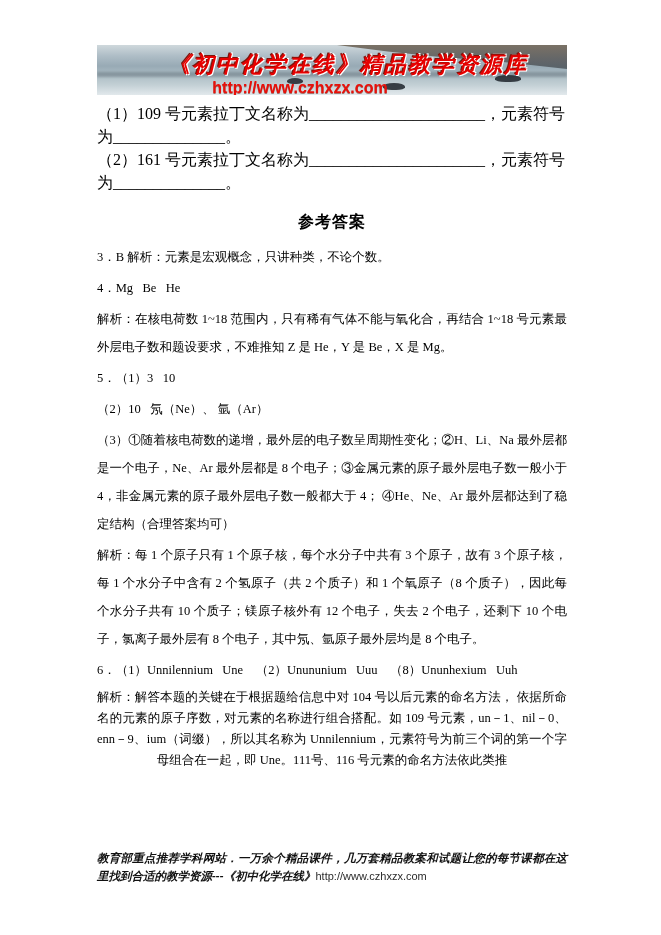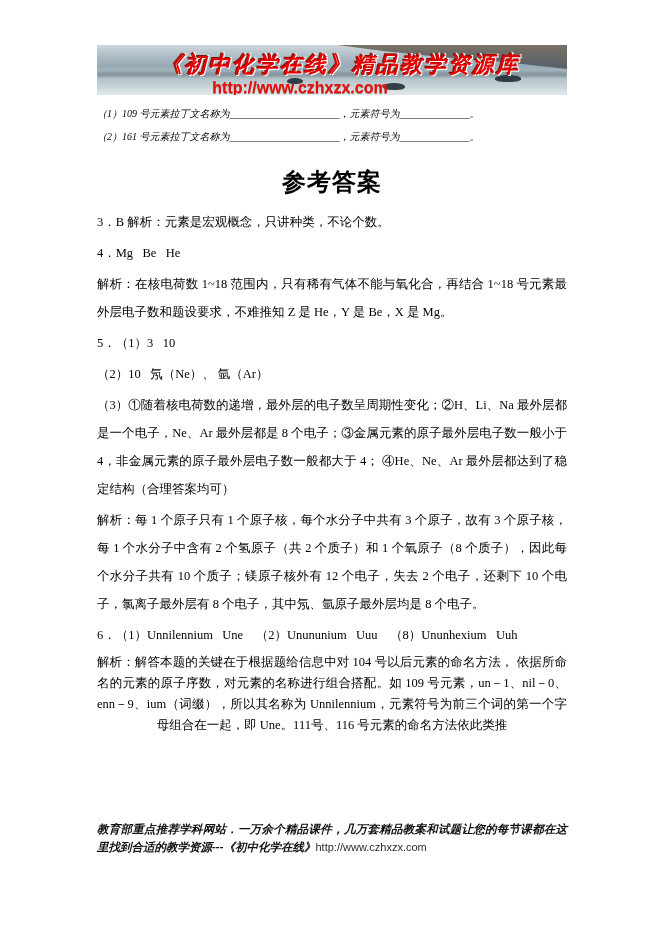--- a/index.html
+++ b/index.html
@@ -47,21 +47,21 @@
   .banner .bird {
     position: absolute;
     background: #1d232a;
     border-radius: 50% 50% 40% 40%;
     opacity: 0.85;
   }
   .banner .bird.b1 { left: 190px; top: 33px; width: 16px; height: 6px; }
   .banner .bird.b2 { left: 286px; top: 38px; width: 22px; height: 7px; }
   .banner .bird.b3 { left: 398px; top: 30px; width: 26px; height: 7px; }
   .banner-title {
-    position: absolute; left: 8px; top: 5px; width: 100%;
+    position: absolute; left: 16px; top: 5px; width: 100%;
     text-align: center;
     font-size: 22px; font-weight: bold; font-style: italic;
     letter-spacing: 2px;
     color: #e60000;
     text-shadow: 1px 1px 0 #ffffff, -1px -1px 0 #7c150c, 1px -1px 0 #ffffff;
     white-space: nowrap;
   }
   .banner-url {
     position: absolute; left: -32px; bottom: -2px; width: 100%;
     text-align: center;
@@ -69,51 +69,50 @@
     font-size: 16px; font-weight: bold;
     color: #e8100a;
     text-shadow: 0 1px 0 rgba(120, 20, 10, 0.55);
     white-space: nowrap;
   }
 
   
   .questions { margin-top: 7px; }
   .questions p {
     margin: 0;
-    font-size: 10px;
+    font-size: 16px;
     line-height: 23px;
     white-space: pre-wrap;
-    font-style: italic;
   }
 
   
   .answers-heading {
     margin: 18px 0 10px 0;
     text-align: center;
-    font-size: 24px; font-weight: bold;
+    font-size: 16px; font-weight: bold;
     letter-spacing: 1px;
   }
   .para {
     margin: 0 0 3px 0;
     font-size: 12.5px;
     line-height: 28px;
     text-align: justify;
     white-space: pre-wrap;
   }
   .para.tight {
     line-height: 21px;
     text-align: justify;
     text-align-last: center;
     margin-top: 3px;
   }
 
   
   .footer {
     position: absolute;
-    left: 97px; top: 820px;
+    left: 97px; top: 849px;
     width: 470px;
     font-size: 11.5px;
     line-height: 18px;
     font-style: italic;
     font-weight: bold;
     color: #111111;
     text-align: justify;
   }
   .footer .footer-url {
     font-style: normal;

